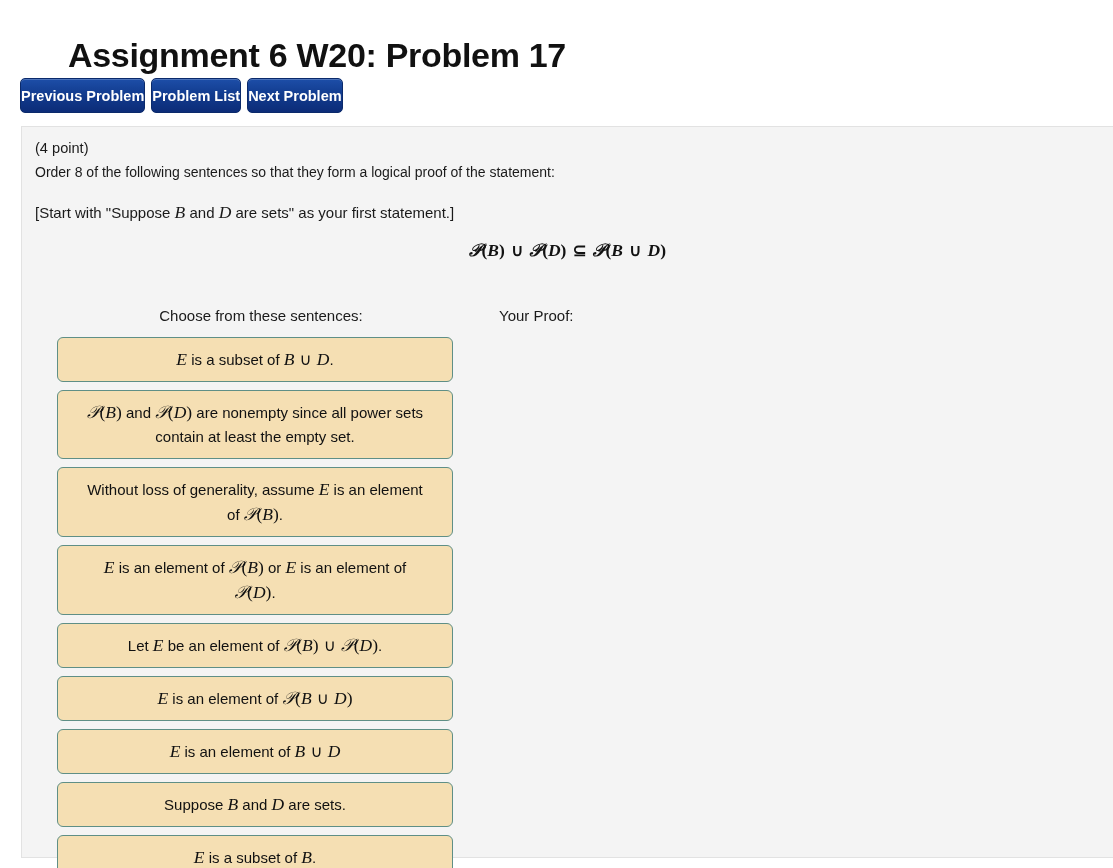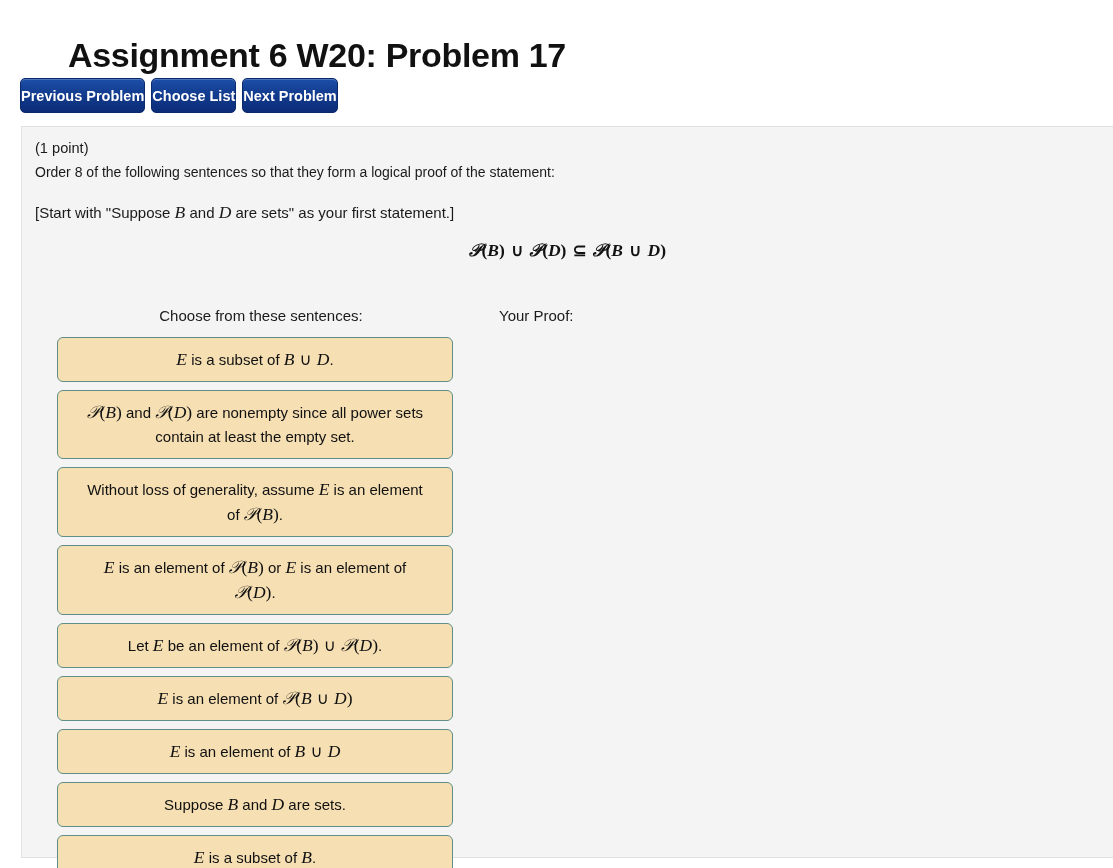--- a/index.html
+++ b/index.html
@@ -172,27 +172,27 @@
 </style>
 </head>
 <body>
 
 <div class="page">
 
   <h1 class="page-title">Assignment 6 W20: Problem 17</h1>
 
   <div class="nav-row">
     <button class="nav-button">Previous Problem</button>
-    <button class="nav-button">Choose List</button>
+    <button class="nav-button">Problem List</button>
     <button class="nav-button">Next Problem</button>
   </div>
 
   <div class="problem-panel">
 
-    <div class="point-line">(1 point)</div>
+    <div class="point-line">(4 point)</div>
 
     <div class="order-line">Order 8 of the following sentences so that they form a logical proof of the statement:</div>
 
     <div class="start-line"><span>[Start with "Suppose </span><i class="mv">B</i><span> and </span><i class="mv">D</i><span> are sets" as your first statement.]</span></div>
 
     <div class="display-math"><span class="cal">𝒫</span><i class="mv" style="font-style:normal">(</i><i class="mv">B</i><i class="mv" style="font-style:normal">)</i> <span class="op">∪</span> <span class="cal">𝒫</span><i class="mv" style="font-style:normal">(</i><i class="mv">D</i><i class="mv" style="font-style:normal">)</i> <span class="op">⊆</span> <span class="cal">𝒫</span><i class="mv" style="font-style:normal">(</i><i class="mv">B</i> <span class="op">∪</span> <i class="mv">D</i><i class="mv" style="font-style:normal">)</i></div>
 
     <div class="cols-header">
       <div class="col-head-left">Choose from these sentences:</div>
       <div class="col-head-right">Your Proof:</div>

